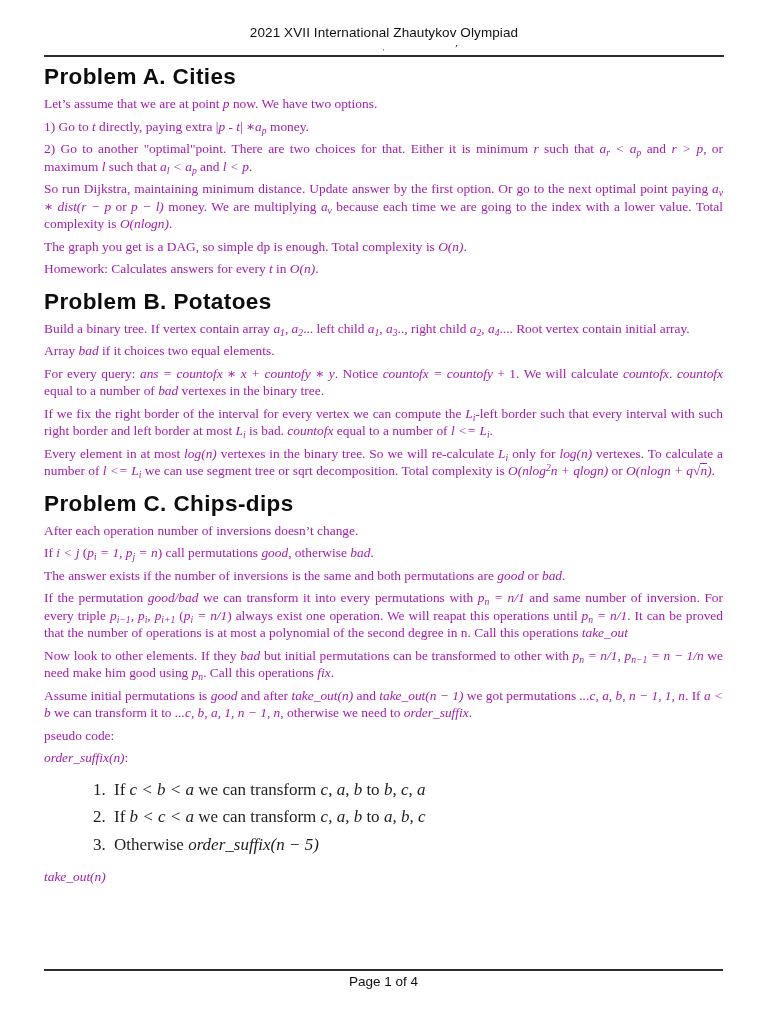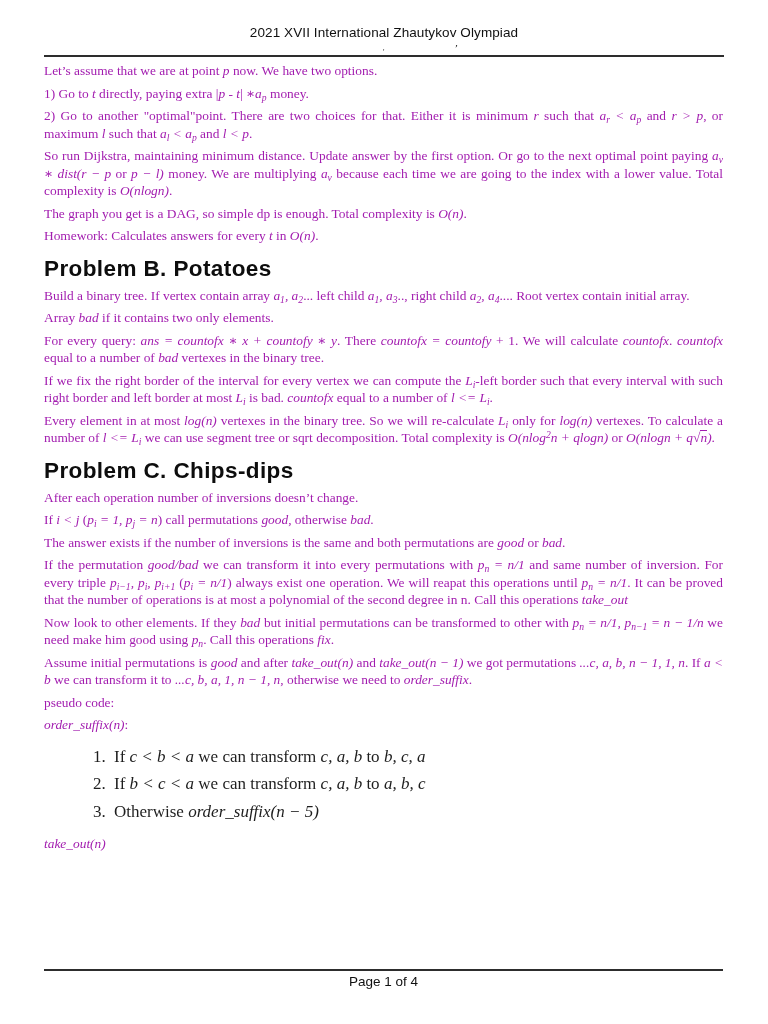--- a/index.html
+++ b/index.html
@@ -49,32 +49,33 @@
 
 <header class="header">
   <div class="title">2021 XVII International Zhautykov Olympiad</div>
 </header>
 <span class="mark1">,</span>
 <span class="mark2">'</span>
 <div class="rule"></div>
 
 <main>
     <section>
+      <h2><span>Problem A. Cities</span></h2>
       <p class="para"><span>Let’s assume that we are at point </span><span class="it">p</span><span> now. We have two options.</span></p>
       <p class="para"><span>1) Go to </span><span class="it">t</span><span> directly, paying extra |</span><span class="it">p</span><span> - </span><span class="it">t</span><span>| ∗</span><span class="it">a</span><sub class="it">p</sub><span> money.</span></p>
       <p class="para"><span>2) Go to another "optimal"point. There are two choices for that. Either it is minimum </span><span class="it">r</span><span> such that </span><span class="it">a</span><sub class="it">r</sub><span class="it"> &lt; a</span><sub class="it">p</sub><span> and </span><span class="it">r &gt; p</span><span>, or maximum </span><span class="it">l</span><span> such that </span><span class="it">a</span><sub class="it">l</sub><span class="it"> &lt; a</span><sub class="it">p</sub><span> and </span><span class="it">l &lt; p</span><span>.</span></p>
       <p class="para"><span>So run Dijkstra, maintaining minimum distance. Update answer by the first option. Or go to the next optimal point paying </span><span class="it">a</span><sub class="it">v</sub><span class="it"> ∗ dist(r − p</span><span> or </span><span class="it">p − l)</span><span> money. We are multiplying </span><span class="it">a</span><sub class="it">v</sub><span> because each time we are going to the index with a lower value. Total complexity is </span><span class="it">O(nlogn)</span><span>.</span></p>
       <p class="para"><span>The graph you get is a DAG, so simple dp is enough. Total complexity is </span><span class="it">O(n)</span><span>.</span></p>
       <p class="para"><span>Homework: Calculates answers for every </span><span class="it">t</span><span> in </span><span class="it">O(n)</span><span>.</span></p>
     </section>
     <section>
       <h2><span>Problem B. Potatoes</span></h2>
       <p class="para"><span>Build a binary tree. If vertex contain array </span><span class="it">a</span><sub class="it">1</sub><span class="it">, a</span><sub class="it">2</sub><span>... left child </span><span class="it">a</span><sub class="it">1</sub><span class="it">, a</span><sub class="it">3</sub><span>.., right child </span><span class="it">a</span><sub class="it">2</sub><span class="it">, a</span><sub class="it">4</sub><span>.... Root vertex contain initial array.</span></p>
-      <p class="para"><span>Array </span><span class="it">bad</span><span> if it contains two only elements.</span></p>
-      <p class="para"><span>For every query: </span><span class="it">ans = countofx ∗ x + countofy ∗ y</span><span>. There </span><span class="it">countofx = countofy</span><span> + 1. We will calculate </span><span class="it">countofx</span><span>. </span><span class="it">countofx</span><span> equal to a number of </span><span class="it">bad</span><span> vertexes in the binary tree.</span></p>
+      <p class="para"><span>Array </span><span class="it">bad</span><span> if it choices two equal elements.</span></p>
+      <p class="para"><span>For every query: </span><span class="it">ans = countofx ∗ x + countofy ∗ y</span><span>. Notice </span><span class="it">countofx = countofy</span><span> + 1. We will calculate </span><span class="it">countofx</span><span>. </span><span class="it">countofx</span><span> equal to a number of </span><span class="it">bad</span><span> vertexes in the binary tree.</span></p>
       <p class="para"><span>If we fix the right border of the interval for every vertex we can compute the </span><span class="it">L</span><sub class="it">i</sub><span>-left border such that every interval with such right border and left border at most </span><span class="it">L</span><sub class="it">i</sub><span> is bad. </span><span class="it">countofx</span><span> equal to a number of </span><span class="it">l &lt;= L</span><sub class="it">i</sub><span>.</span></p>
       <p class="para"><span>Every element in at most </span><span class="it">log(n)</span><span> vertexes in the binary tree. So we will re-calculate </span><span class="it">L</span><sub class="it">i</sub><span> only for </span><span class="it">log(n)</span><span> vertexes. To calculate a number of </span><span class="it">l &lt;= L</span><sub class="it">i</sub><span> we can use segment tree or sqrt decomposition. Total complexity is </span><span class="it">O(nlog</span><sup class="it">2</sup><span class="it">n + qlogn)</span><span> or </span><span class="it">O(nlogn + q</span><span class="sqrt it">√<span class="ovl">n</span></span><span class="it">)</span><span>.</span></p>
     </section>
     <section>
       <h2><span>Problem C. Chips-dips</span></h2>
       <p class="para"><span>After each operation number of inversions doesn’t change.</span></p>
       <p class="para"><span>If </span><span class="it">i &lt; j</span><span> (</span><span class="it">p</span><sub class="it">i</sub><span class="it"> = 1, p</span><sub class="it">j</sub><span class="it"> = n</span><span>) call permutations </span><span class="it">good</span><span>, otherwise </span><span class="it">bad</span><span>.</span></p>
       <p class="para"><span>The answer exists if the number of inversions is the same and both permutations are </span><span class="it">good</span><span> or </span><span class="it">bad</span><span>.</span></p>
       <p class="para"><span>If the permutation </span><span class="it">good/bad</span><span> we can transform it into every permutations with </span><span class="it">p</span><sub class="it">n</sub><span class="it"> = n/1</span><span> and same number of inversion. For every triple </span><span class="it">p</span><sub class="it">i−1</sub><span class="it">, p</span><sub class="it">i</sub><span class="it">, p</span><sub class="it">i+1</sub><span> (</span><span class="it">p</span><sub class="it">i</sub><span class="it"> = n/1</span><span>) always exist one operation. We will reapat this operations until </span><span class="it">p</span><sub class="it">n</sub><span class="it"> = n/1</span><span>. It can be proved that the number of operations is at most a polynomial of the second degree in n. Call this operations </span><span class="it">take_out</span></p>
       <p class="para"><span>Now look to other elements. If they </span><span class="it">bad</span><span> but initial permutations can be transformed to other with </span><span class="it">p</span><sub class="it">n</sub><span class="it"> = n/1, p</span><sub class="it">n−1</sub><span class="it"> = n − 1/n</span><span> we need make him good using </span><span class="it">p</span><sub class="it">n</sub><span>. Call this operations </span><span class="it">fix</span><span>.</span></p>

